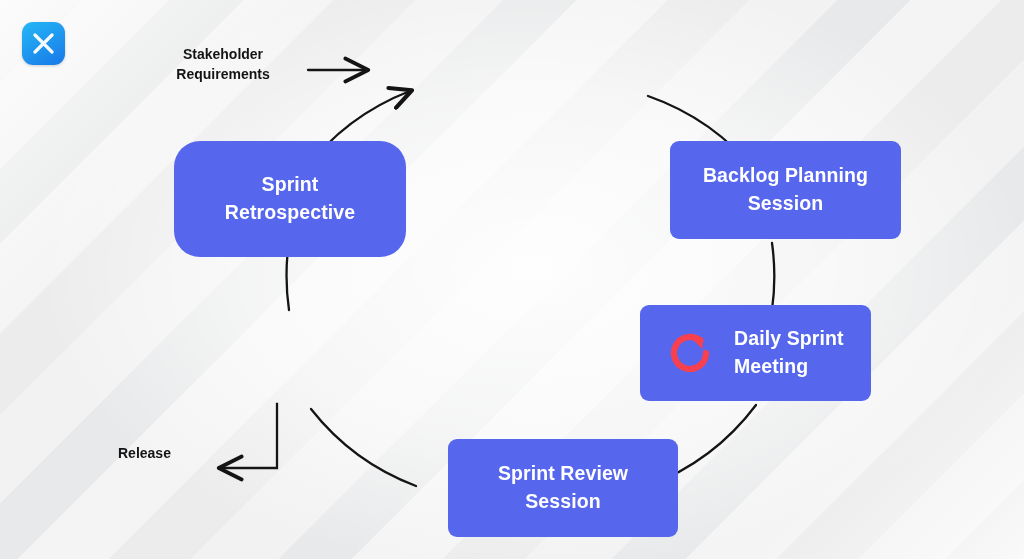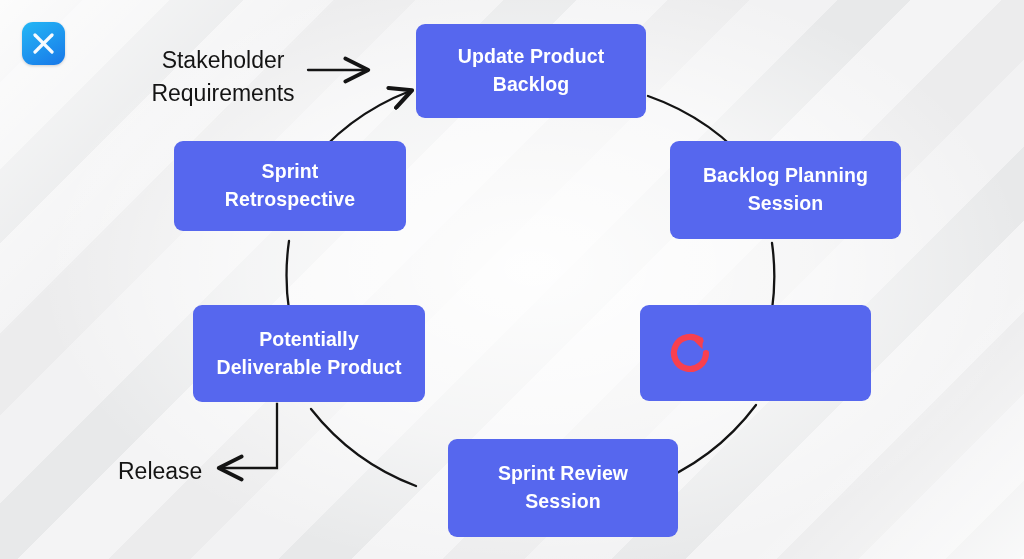--- a/index.html
+++ b/index.html
@@ -90,35 +90,35 @@
     gap: 16px;
   }
   .node.with-icon .label { text-align: left; }
 
   .cycle-icon { flex: 0 0 auto; display:block; }
 
   
   .caption {
     position: absolute;
     color: #141414;
-    font-weight: normal;
-    font-size: 23px;
+    font-weight: bold;
+    font-size: 14px;
     line-height: 1.45;
     white-space: pre-line;
     z-index: 3;
   }
   .caption.stakeholder {
     left: 148px;
     top: 44px;
     width: 150px;
     text-align: center;
   }
   .caption.release {
     left: 118px;
-    top: 455px;
+    top: 443px;
     width: 92px;
     text-align: left;
   }
 </style>
 </head>
 <body>
 
 <div id="canvas">
 
   <svg class="lines" viewBox="0 0 1024 559">
@@ -162,46 +162,40 @@
         <path d="M13.5 30.5 L16.5 27.5 L15.6 25.2 Z" fill="#ffffff" opacity="0.9"></path>
         <path d="M29.5 30.3 L26.6 27.4 L27.6 25.1 Z" fill="#ffffff" opacity="0.55"></path>
       </svg>
     </div>
 
     <div class="caption stakeholder">Stakeholder
 Requirements</div>
 
     <div class="caption release">Release</div>
 
-    <div class="node" style="left:416px; top:24px; width:230px; height:94px;">
-      <span class="label">Update Product
-Backlog</span>
-    </div>
 
     <div class="node" style="left:670px; top:141px; width:231px; height:98px;">
       <span class="label">Backlog Planning
 Session</span>
     </div>
 
     <div class="node with-icon" style="left:640px; top:305px; width:231px; height:96px;">
       <svg class="cycle-icon" width="56" height="56" viewBox="0 0 56 56">
         <path d="M44 28 A16 16 0 1 1 38.4 15.8" fill="none" stroke="#f8404f" stroke-width="6.2" stroke-linecap="round"></path>
         <path d="M28.5 12.2 L40.8 12.4 L40.5 24.2 Z" fill="#f8404f"></path>
       </svg>
+      <span class="label">Daily Sprint
+Meeting</span>
     </div>
 
     <div class="node" style="left:416px; top:439px; width:230px; height:98px;margin-left:32px;">
       <span class="label">Sprint Review
 Session</span>
     </div>
 
-    <div class="node" style="left:193px; top:305px; width:232px; height:97px;">
-      <span class="label">Potentially
-Deliverable Product</span>
-    </div>
-
-    <div class="node" style="left:174px; top:141px; width:232px; height:90px;">
+
+    <div class="node" style="left:174px; top:141px; width:232px; height:116px;border-radius:26px;">
       <span class="label">Sprint
 Retrospective</span>
     </div>
 
   </div>
 </div>
 
 </body></html>

